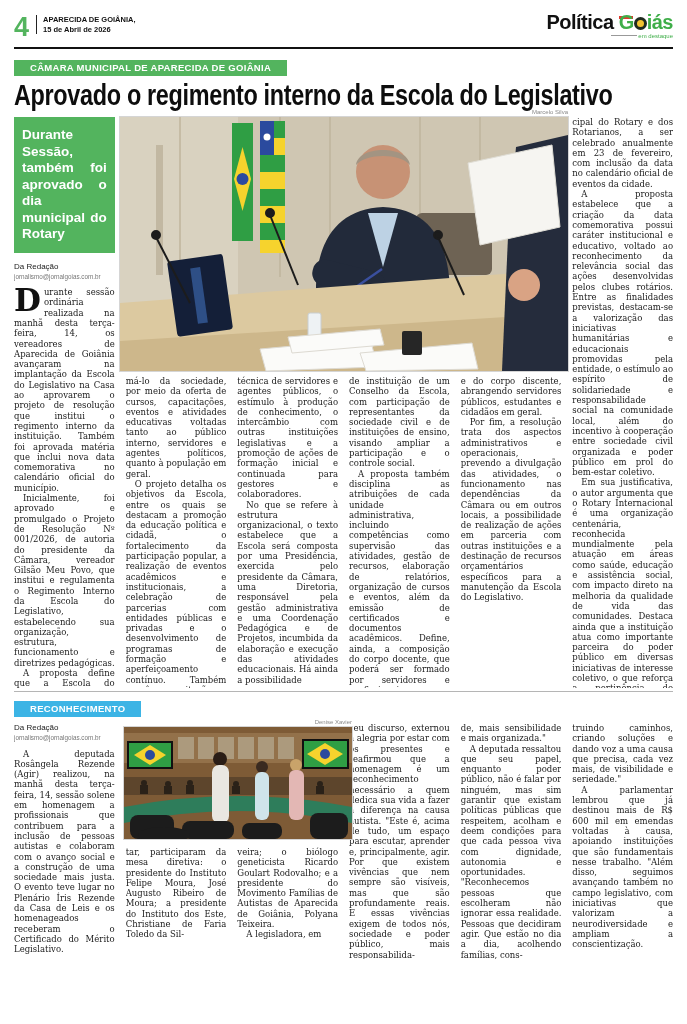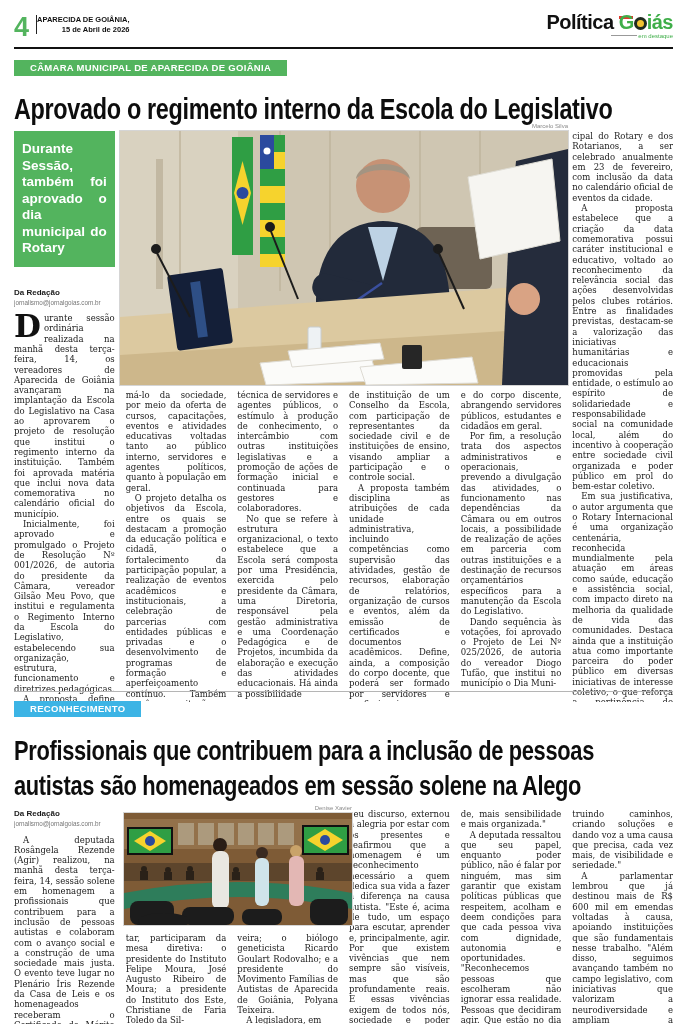--- a/index.html
+++ b/index.html
@@ -1,54 +1,54 @@
 <!DOCTYPE html>
 <html><head>
 <meta charset="utf-8">
 <style>
   html,body{margin:0;padding:0;background:#e8e8e8;}
   .page{position:relative;width:687px;height:1024px;background:#ffffff;overflow:hidden;
         font-family:"DejaVu Serif",serif;color:#1a1a1a;}
   
   .hdr{position:absolute;top:12px;left:14px;right:14px;height:34px;}
   .pagenum{float:left;font:bold 27px/30px "Liberation Sans",sans-serif;color:#53b45e;margin-right:7px;}
-  .dateblock{float:left;border-left:1.5px solid #222;margin-top:3px;
-             font:bold 7.5px/9.5px "Liberation Sans",sans-serif;color:#111;text-align:right;}
+  .dateblock{float:left;border-left:1.5px solid #222;padding-left:6px;margin-top:3px;
+             font:bold 7.5px/9.5px "Liberation Sans",sans-serif;color:#111;}
   .logo{float:right;text-align:right;font-family:"Liberation Sans",sans-serif;margin-left:48px;}
   .logo-main{font-weight:bold;font-size:20px;line-height:20px;letter-spacing:-0.5px;}
   .logo-p1{color:#111;}
   .logo-green{color:#3fae49;}
   .logo-badge{display:inline-block;width:13px;height:13px;border-radius:50%;background:#1f2a1f;
               vertical-align:-1px;position:relative;}
   .logo-badge i{position:absolute;left:3px;top:3px;width:7px;height:7px;border-radius:50%;background:#f2c230;}
   .logo-red{display:inline-block;width:14px;height:3px;background:#e03a2f;vertical-align:10px;margin-right:-14px;}
   .logo-tag{font-size:6px;color:#3fae49;margin-top:1px;}
   .logo-tag .ln{display:inline-block;width:26px;height:1px;background:#999;vertical-align:2px;}
   .toprule{position:absolute;top:47px;left:14px;right:14px;border-top:2px solid #111;}
   
   .kicker{display:inline-block;color:#fff;font:bold 9.5px/13px "Liberation Sans",sans-serif;
           padding:1px 16px 2px;letter-spacing:0.3px;}
   .k-green{background:#53b45e;}
   .k-blue{background:#3cb4e5;text-align:center;}
-  .headline{margin-top:16px;}
+  .headline{margin-top:2px;}
   .hline{display:block;white-space:nowrap;transform:scaleX(0.78);transform-origin:0 50%;
          font-family:"Liberation Sans",sans-serif;font-weight:bold;color:#0d0d0d;letter-spacing:-0.4px;}
   .h1a{font-size:30px;line-height:34px;}
   .h1b{font-size:28px;line-height:35px;}
   .content{position:relative;}
   .cols{display:flex;gap:11px;height:100%;}
   .col{flex:1;min-width:0;font-size:8.5px;line-height:10.3px;text-align:justify;overflow:hidden;}
   .col p{margin:0;text-indent:9px;}
   .col p.ni{text-indent:0;}
   .dropcap{float:left;font-weight:bold;font-size:31px;line-height:25px;padding:1px 3px 0 0;color:#111;}
   .byline{font-family:"Liberation Sans",sans-serif;margin-bottom:5px;}
-  .byline .bn{font-weight:bold;font-size:8px;color:#1a1a1a;}
+  .byline .bn{font-weight:normal;font-size:8px;color:#1a1a1a;}
   .byline .be{font-size:6.3px;color:#777;}
   .hlbox{background:#53b45e;color:#fff;font:bold 13.5px/16.5px "Liberation Sans",sans-serif;
-         padding:10px 8px;min-height:90px;margin-bottom:21px;}
+         padding:10px 8px;min-height:90px;margin-bottom:9px;}
   .photo{position:absolute;box-shadow:0 0 0 1px #d5d5d5;}
   .pcredit{position:absolute;top:-8px;right:0;font:6px "Liberation Sans",sans-serif;color:#8a8a8a;}
   .divider{position:absolute;top:691px;left:14px;right:14px;border-top:1px solid #b5b5b5;}
   section{position:absolute;left:14px;right:14px;}
   .a1{top:56px;height:634px;}
   .a2{top:697px;height:322px;}
   .a1 .content{margin-top:5px;height:571px;}
   .a2 .content{margin-top:6px;height:236px;}
   .pt1{padding-top:259px;}
   .pt2{padding-top:124px;}
@@ -181,40 +181,35 @@
         </div>
 
         <div class="col pt1">
           <p class="ni">de instituição de um Conselho da Escola, com participação de representantes da sociedade civil e de instituições de ensino, visando ampliar a participação e o controle social.</p>
           <p>A proposta também disciplina as atribuições de cada unidade administrativa, incluindo competências como supervisão das atividades, gestão de recursos, elaboração de relatórios, organização de cursos e eventos, além da emissão de certificados e documentos acadêmicos. Define, ainda, a composição do corpo docente, que poderá ser formado por servidores e profissionais convidados,</p>
         </div>
 
         <div class="col pt1">
           <p class="ni">e do corpo discente, abrangendo servidores públicos, estudantes e cidadãos em geral.</p>
           <p>Por fim, a resolução trata dos aspectos administrativos e operacionais, prevendo a divulgação das atividades, o funcionamento nas dependências da Câmara ou em outros locais, a possibilidade de realização de ações em parceria com outras instituições e a destinação de recursos orçamentários específicos para a manutenção da Escola do Legislativo.</p>
-          <p>Dando sequência às votações, foi aprovado o Projeto de Lei Nº 025/2026, de autoria do vereador Diogo Tufão, que institui no município o Dia Muni-</p>
         </div>
 
         <div class="col">
           <p class="ni">cipal do Rotary e dos Rotarianos, a ser celebrado anualmente em 23 de fevereiro, com inclusão da data no calendário oficial de eventos da cidade.</p>
           <p>A proposta estabelece que a criação da data comemorativa possui caráter institucional e educativo, voltado ao reconhecimento da relevância social das ações desenvolvidas pelos clubes rotários. Entre as finalidades previstas, destacam-se a valorização das iniciativas humanitárias e educacionais promovidas pela entidade, o estímulo ao espírito de solidariedade e responsabilidade social na comunidade local, além do incentivo à cooperação entre sociedade civil organizada e poder público em prol do bem-estar coletivo.</p>
           <p>Em sua justificativa, o autor argumenta que o Rotary Internacional é uma organização centenária, reconhecida mundialmente pela atuação em áreas como saúde, educação e assistência social, com impacto direto na melhoria da qualidade de vida das comunidades. Destaca ainda que a instituição atua como importante parceira do poder público em diversas iniciativas de interesse coletivo, o que reforça a pertinência do reconhecimento oficial no âmbito municipal.</p>
         </div>
       </div>
     </div>
   </section>
 
   <div class="divider"></div>
 
   <section class="a2">
     <div class="kicker k-blue">RECONHECIMENTO</div>
-    <div class="headline">
-      <span class="hline h1b">Profissionais que contribuem para a inclusão de pessoas</span>
-      <span class="hline h1b">autistas são homenageados em sessão solene na Alego</span>
-    </div>
 
     <div class="content">
 
       <div class="photo" style="left:110px;top:4px;width:228px;height:112px;">
         <div class="pcredit">Denise Xavier</div>
         <svg viewBox="0 0 228 112" width="228" height="112">
           <rect x="0" y="0" width="228" height="112" fill="#7e5b36"></rect>
           <rect x="0" y="6" width="228" height="30" fill="#93714a"></rect>
           <g fill="#ac9a7d">
             <rect x="54" y="10" width="16" height="22"></rect>

